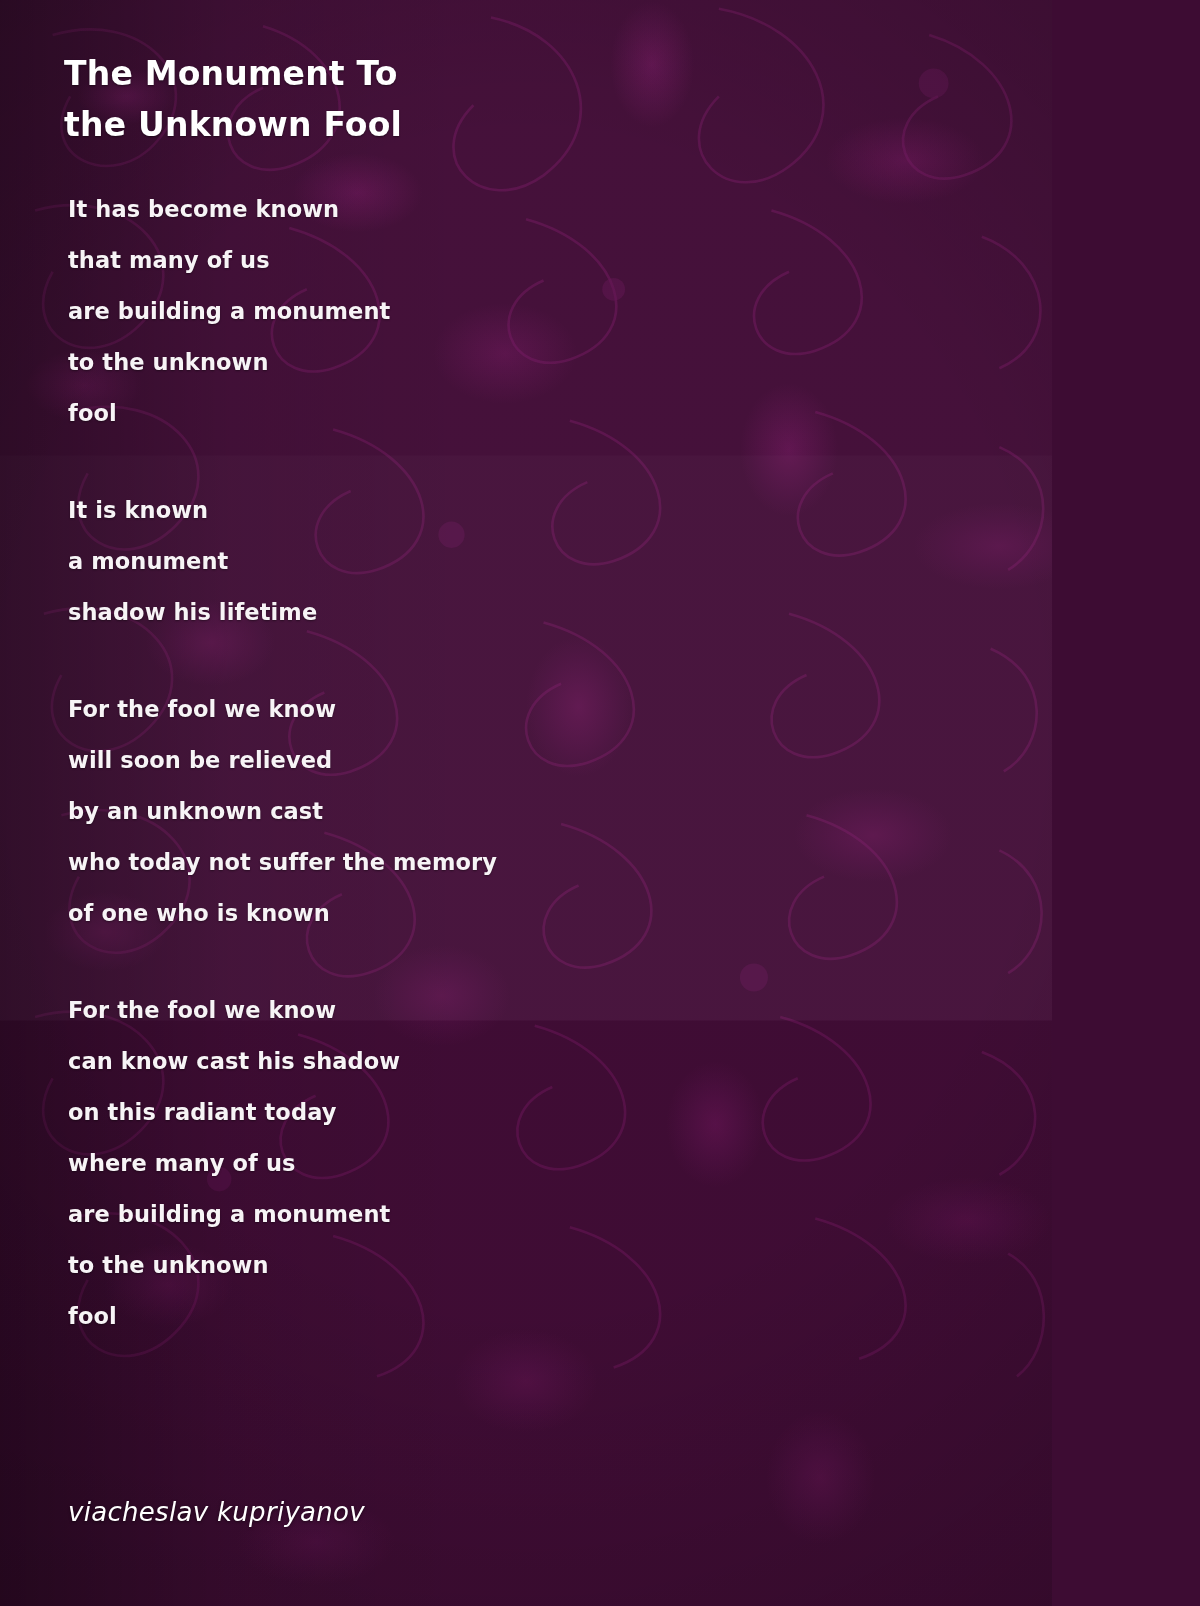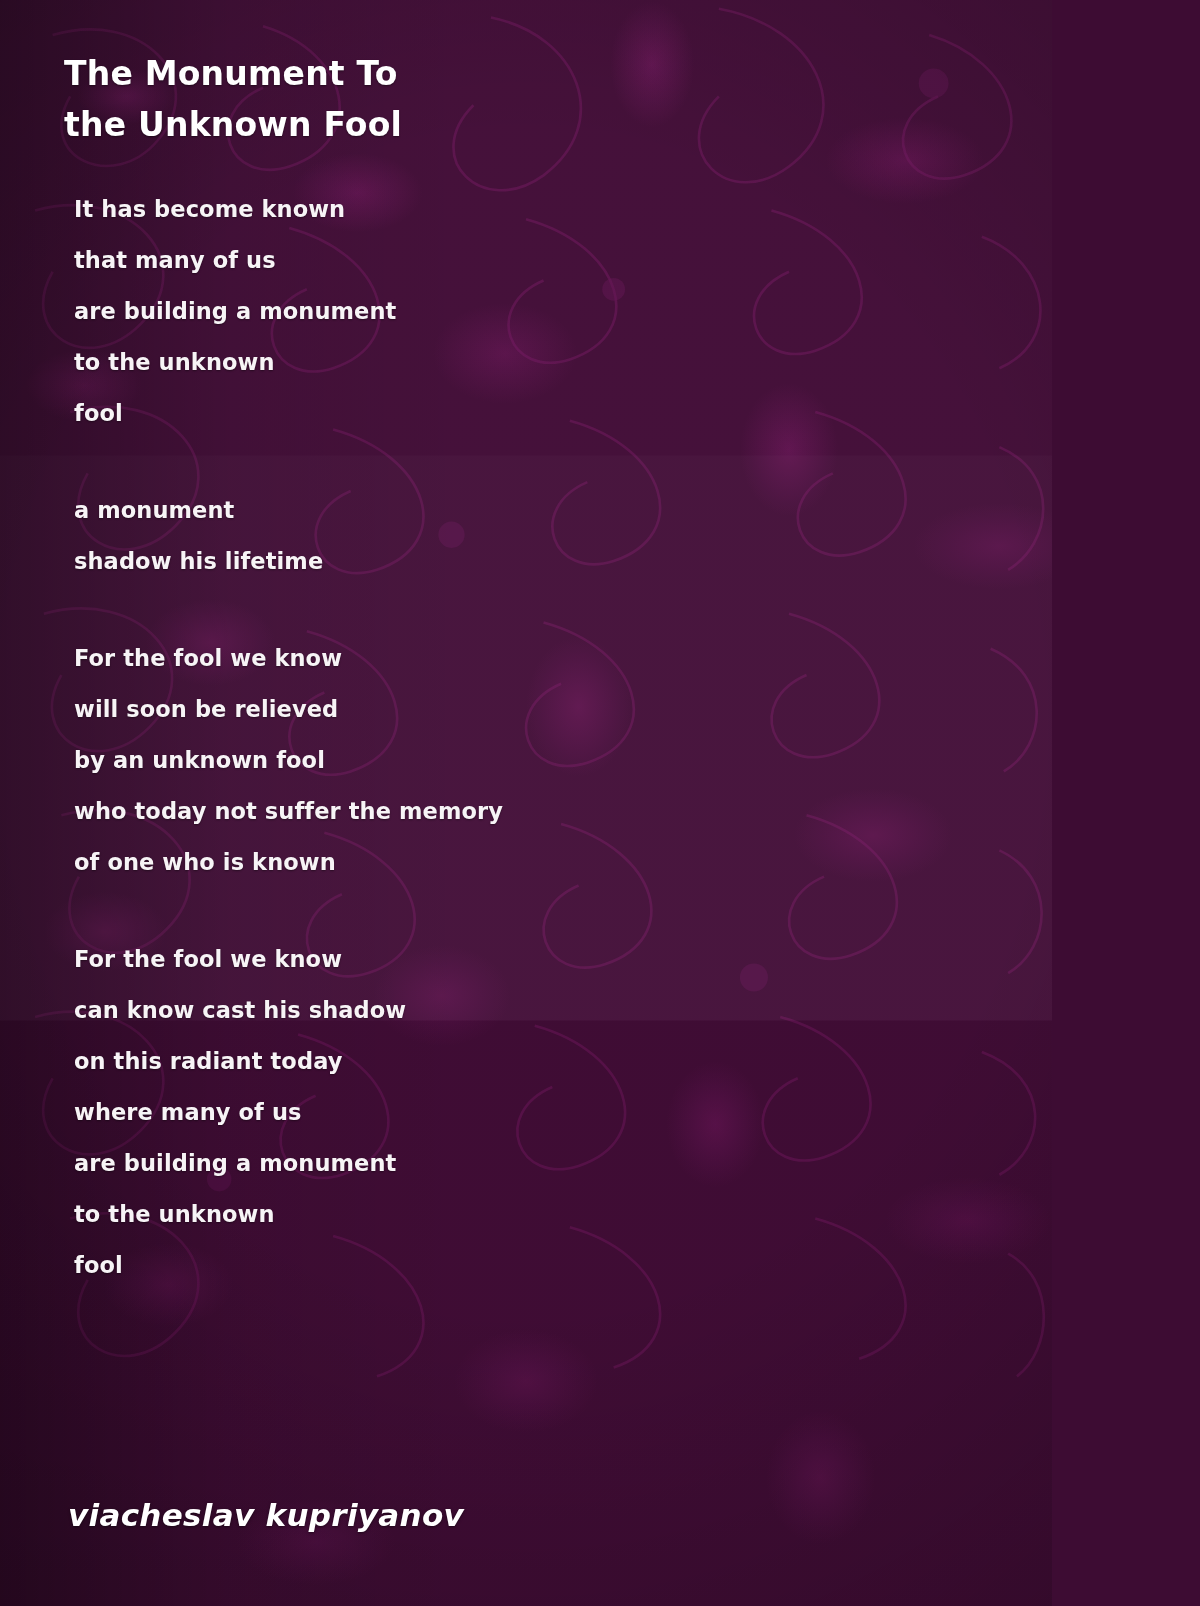--- a/index.html
+++ b/index.html
@@ -86,44 +86,44 @@
     font-size: 33px;
     font-weight: bold;
     line-height: 1.55;
     letter-spacing: 0.2px;
     margin: 0 0 34px 0;
     max-width: 560px;
     text-shadow: 0 1px 2px rgba(0,0,0,0.45);
   }
 
   .stanza {
-    margin: 0 0 46px 10px;
+    margin: 0 0 46px 4px;
   }
   .stanza:last-of-type {
     margin-bottom: 0;
   }
   .poem-line {
     color: #f7f4f6;
     font-size: 22.5px;
     font-weight: bold;
     line-height: 51px;
     letter-spacing: 0.1px;
     text-shadow: 0 1px 2px rgba(0,0,0,0.40);
     white-space: pre;
   }
 
   .author {
     position: absolute;
     left: 68px;
     top: 1497px;
     z-index: 6;
     color: #ffffff;
-    font-size: 31px;
+    font-size: 26px;
     font-style: italic;
-    font-weight: bold;
+    font-weight: normal;
     letter-spacing: 0.3px;
     text-shadow: 0 1px 3px rgba(0,0,0,0.5);
   }
 </style>
 </head>
 <body>
 
 <div class="poem-card">
 
   <div class="bg-pattern"></div>
@@ -184,28 +184,29 @@
 
     <div class="stanza">
       <div class="poem-line">It has become known</div>
       <div class="poem-line">that many of us</div>
       <div class="poem-line">are building a monument</div>
       <div class="poem-line">to the unknown</div>
       <div class="poem-line">fool</div>
     </div>
 
     <div class="stanza">
+      <div class="poem-line">It is known</div>
       <div class="poem-line">a monument</div>
       <div class="poem-line">shadow his lifetime</div>
     </div>
 
     <div class="stanza">
       <div class="poem-line">For the fool we know</div>
       <div class="poem-line">will soon be relieved</div>
-      <div class="poem-line">by an unknown fool</div>
+      <div class="poem-line">by an unknown cast</div>
       <div class="poem-line">who today not suffer the memory</div>
       <div class="poem-line">of one who is known</div>
     </div>
 
     <div class="stanza">
       <div class="poem-line">For the fool we know</div>
       <div class="poem-line">can know cast his shadow</div>
       <div class="poem-line">on this radiant today</div>
       <div class="poem-line">where many of us</div>
       <div class="poem-line">are building a monument</div>

